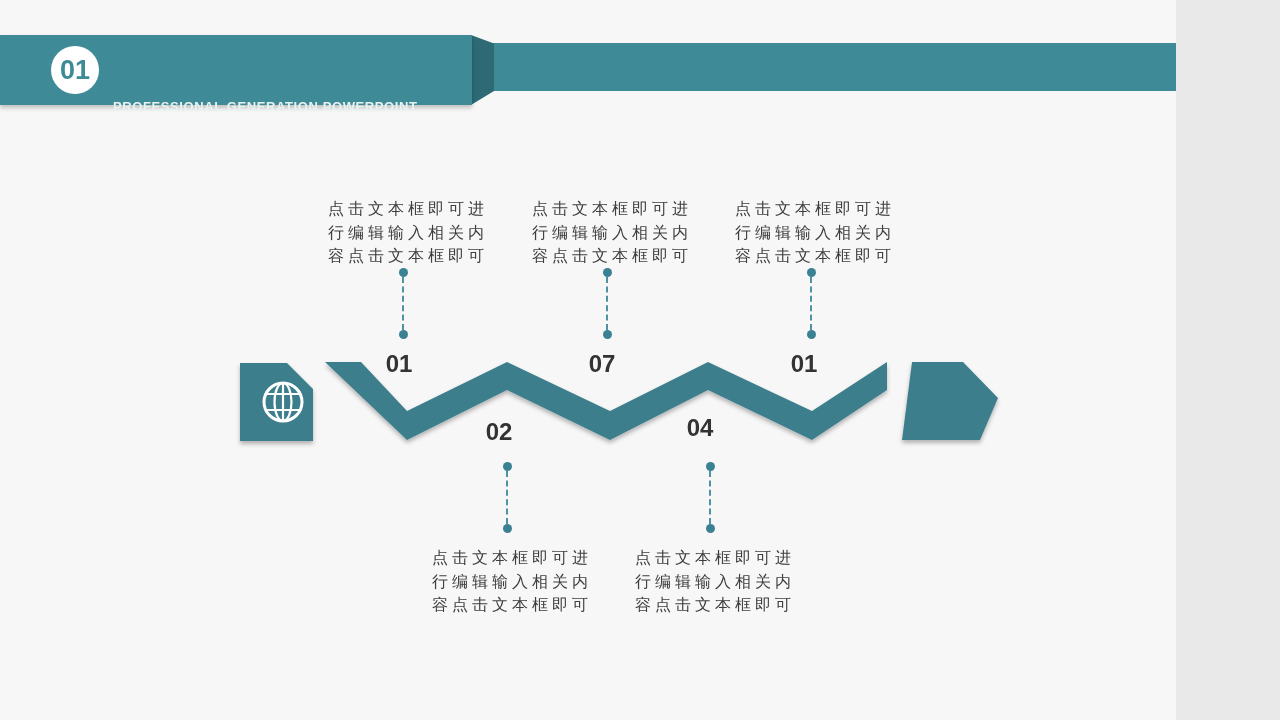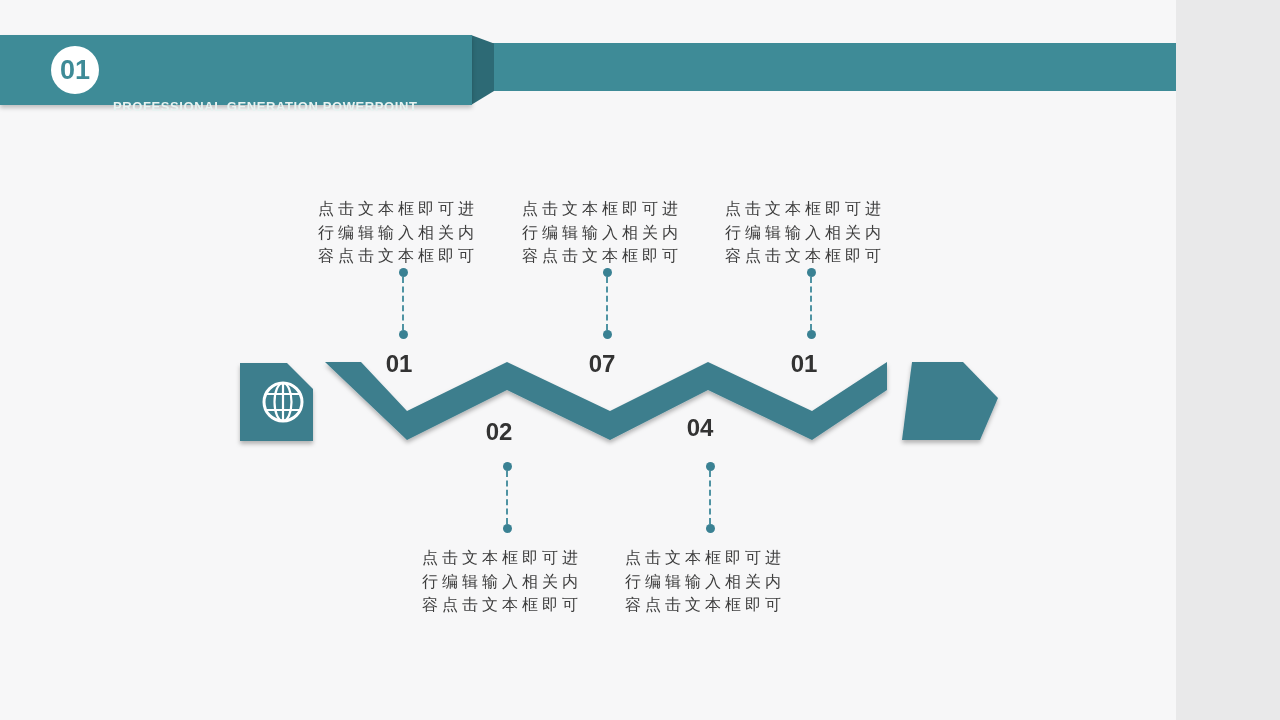--- a/index.html
+++ b/index.html
@@ -14,21 +14,21 @@
           filter:drop-shadow(0 3px 2px rgba(0,0,0,0.22));}
   .badge{position:absolute;left:51px;top:46px;width:48px;height:48px;border-radius:50%;
          background:#ffffff;display:flex;align-items:center;justify-content:center;
          font-size:27px;font-weight:bold;color:#3e8b97;}
   .h-title{position:absolute;left:113px;top:44px;font-size:19px;font-weight:600;color:#fbfefd;
            letter-spacing:1.5px;}
   .h-sub{position:absolute;left:113px;top:79px;font-size:13px;font-weight:600;color:#e7f3f1;
          letter-spacing:0.6px;margin-top:20px;}
 
   
-  .tblock{position:absolute;width:170px;text-align:left;font-size:16px;line-height:23.5px;
+  .tblock{position:absolute;width:170px;text-align:right;font-size:16px;line-height:23.5px;
           letter-spacing:4px;color:#3e3e3e;}
   .tb1{left:318px;top:197px;}
   .tb3{left:522px;top:197px;}
   .tb5{left:725px;top:197px;}
   .tb2{left:422px;top:546px;}
   .tb4{left:625px;top:546px;}
 
   
   .conn{position:absolute;width:10px;display:flex;flex-direction:column;align-items:center;}
   .cn1{left:398px;top:268px;}

